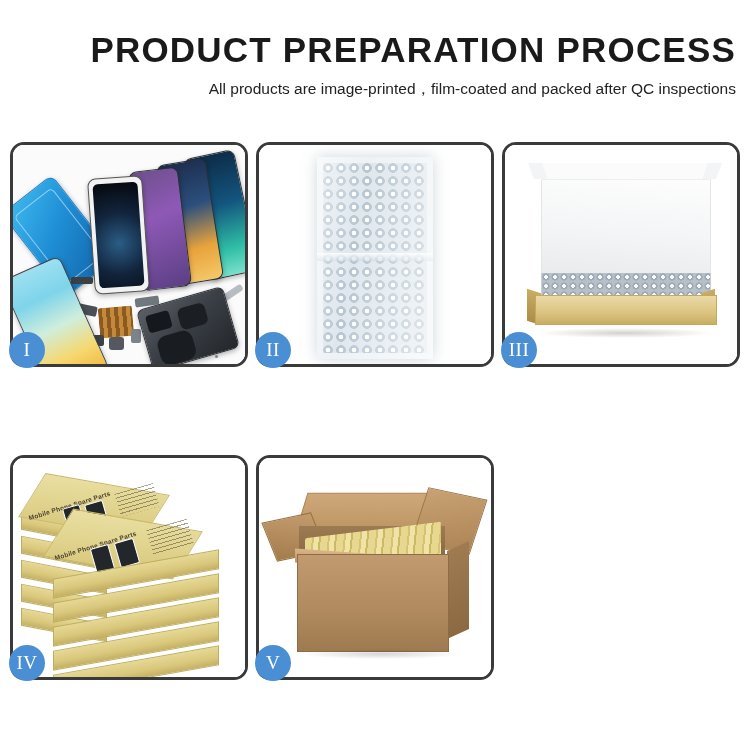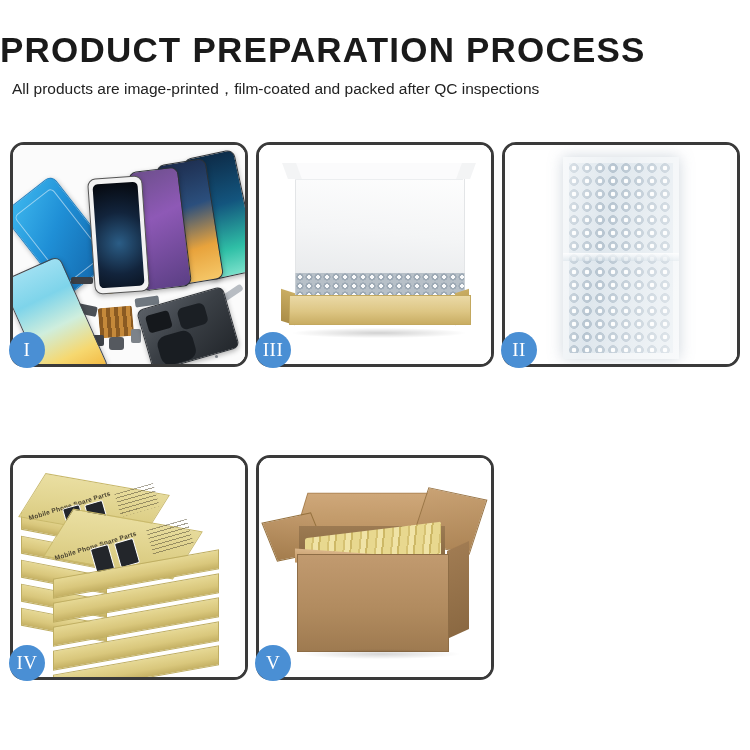--- a/index.html
+++ b/index.html
@@ -12,21 +12,21 @@
     height: 750px;
     font-family: "Liberation Sans", sans-serif;
     overflow: hidden;
     position: relative;
   }
 
   
   .header {
     width: 736px;
     padding-top: 30px;
-    text-align: left;
+    text-align: right;
   }
   .title {
     font-family: "Liberation Sans", sans-serif;
     font-size: 35px;
     font-weight: 700;
     letter-spacing: 1.2px;
     color: #1a1a1a;
     line-height: 40px;
     white-space: nowrap;
   }
@@ -392,43 +392,43 @@
         <div class="chip chip-s5"></div>
         <div class="chip chip-tool"></div>
         <div class="chip chip-screws"></div>
       </div>
     </div>
     <div class="badge">I</div>
   </div>
 
   <div class="panel">
     <div class="panel-inner">
+      <div class="scene-bubble">
+        <div class="bubble-sheet"></div>
+        <div class="bubble-dots"></div>
+        <div class="bubble-seal"></div>
+        <div class="bubble-sheen"></div>
+      </div>
+    </div>
+    <div class="badge">II</div>
+  </div>
+
+  <div class="panel">
+    <div class="panel-inner">
       <div class="scene-box3">
         <div class="b3-lid"></div>
         <div class="b3-lid-tab"></div>
         <div class="b3-inner"></div>
         <div class="b3-side-l"></div>
         <div class="b3-side-r"></div>
         <div class="b3-front"></div>
         <div class="b3-shadow"></div>
       </div>
     </div>
     <div class="badge">III</div>
-  </div>
-
-  <div class="panel">
-    <div class="panel-inner">
-      <div class="scene-bubble">
-        <div class="bubble-sheet"></div>
-        <div class="bubble-dots"></div>
-        <div class="bubble-seal"></div>
-        <div class="bubble-sheen"></div>
-      </div>
-    </div>
-    <div class="badge">II</div>
   </div>
 
   <div class="panel">
     <div class="panel-inner">
       <div class="scene-stack">
 
         <div class="sb sb-front" style="left:8px; top:62px; width:84px; height:16px; transform:skewY(11deg);"></div>
         <div class="sb sb-front" style="left:8px; top:86px; width:84px; height:16px; transform:skewY(11deg);"></div>
         <div class="sb sb-front" style="left:8px; top:110px; width:84px; height:16px; transform:skewY(11deg);"></div>
         <div class="sb sb-front" style="left:8px; top:134px; width:84px; height:16px; transform:skewY(11deg);"></div>

